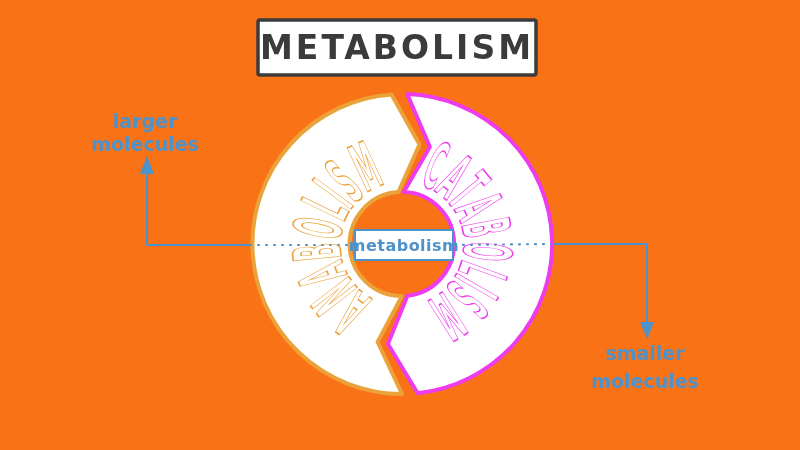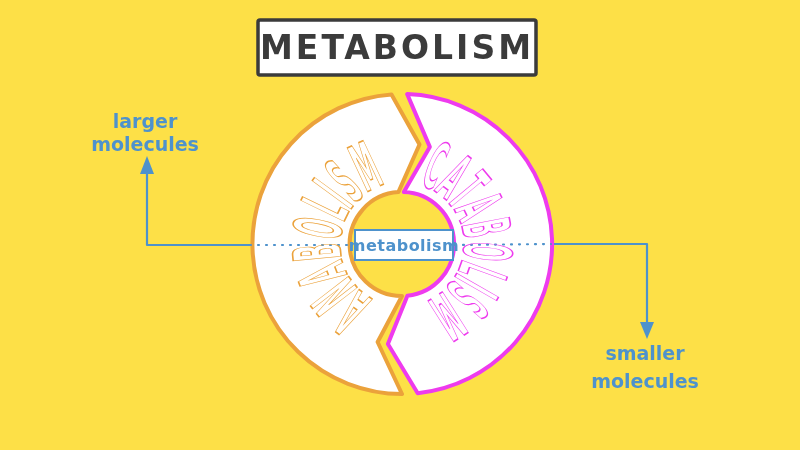--- a/index.html
+++ b/index.html
@@ -8,21 +8,21 @@
     background: #ffffff;
     width: 800px;
     height: 450px;
     overflow: hidden;
     font-family: "DejaVu Sans", sans-serif;
   }
   .stage {
     position: relative;
     width: 800px;
     height: 450px;
-    background: #fde047;
+    background: #f97316;
   }
   svg { display: block; }
   .title-text {
     font-family: "DejaVu Sans", sans-serif;
     font-weight: bold;
     font-size: 33px;
     letter-spacing: 3px;
   }
   .ring-word {
     font-family: "DejaVu Sans", sans-serif;

